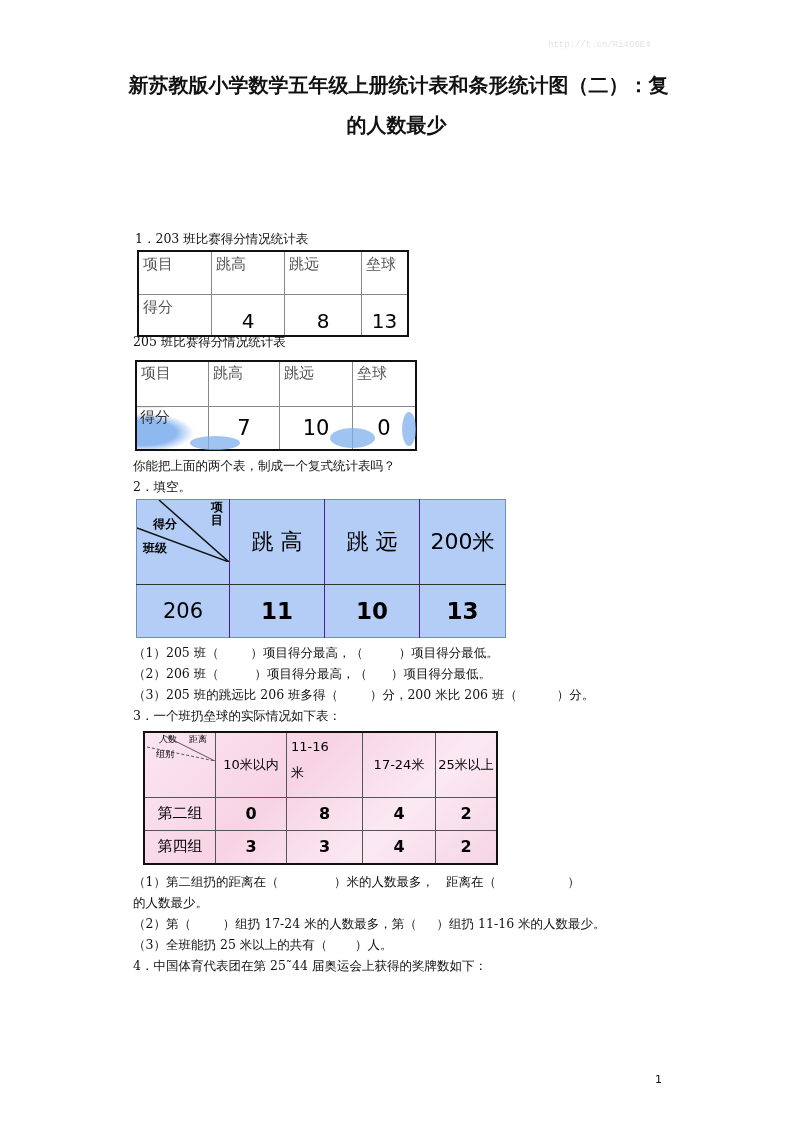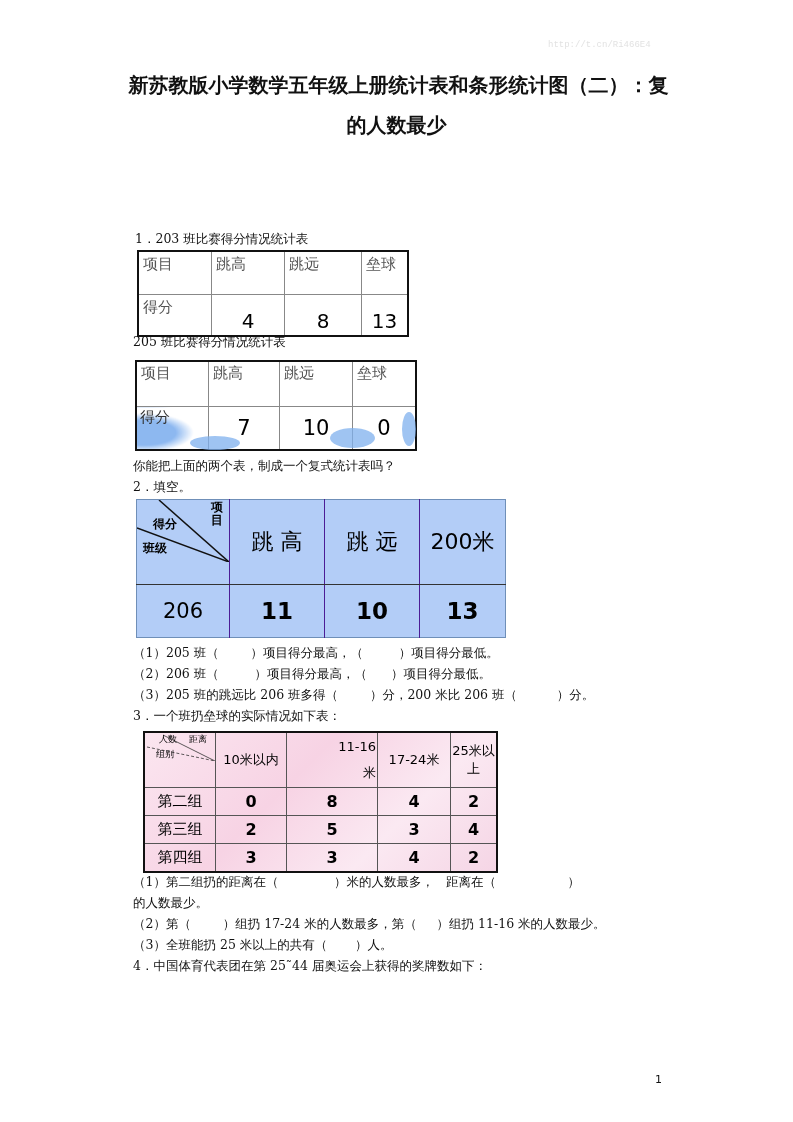--- a/index.html
+++ b/index.html
@@ -148,38 +148,31 @@
     <td class="diag">
       <svg width="70" height="28" style="position:absolute;left:0;top:0">
         <line x1="18" y1="2" x2="70" y2="28" stroke="#333" stroke-width="0.8"></line>
         <line x1="2" y1="14" x2="70" y2="28" stroke="#333" stroke-width="0.8" stroke-dasharray="3,2"></line>
       </svg>
       <span class="dl" style="left:14px;top:0px;">人数</span>
       <span class="dl" style="left:44px;top:0px;">距离</span>
       <span class="dl" style="left:3px;top:15px;padding-left:8px;">组别</span>
     </td>
     <td style="width:68px">10米以内</td>
-    <td style="width:70px;text-align:right;padding-left:19px;white-space:pre;line-height:26px;vertical-align:top;">11-16
+    <td style="width:70px;text-align:left;padding-left:4px;white-space:pre;line-height:26px;vertical-align:top;">11-16
 米</td>
     <td style="width:70px">17-24米</td>
     <td>25米以上</td>
   </tr>
   <tr class="rw nt">
     <td class="grp">第二组</td>
     <td>0</td>
     <td>8</td>
     <td>4</td>
     <td>2</td>
-  </tr>
-  <tr class="rw">
-    <td class="grp">第三组</td>
-    <td>2</td>
-    <td>5</td>
-    <td>3</td>
-    <td>4</td>
   </tr>
   <tr class="rw">
     <td class="grp">第四组</td>
     <td>3</td>
     <td>3</td>
     <td>4</td>
     <td>2</td>
   </tr>
 </tbody>
   </table>

